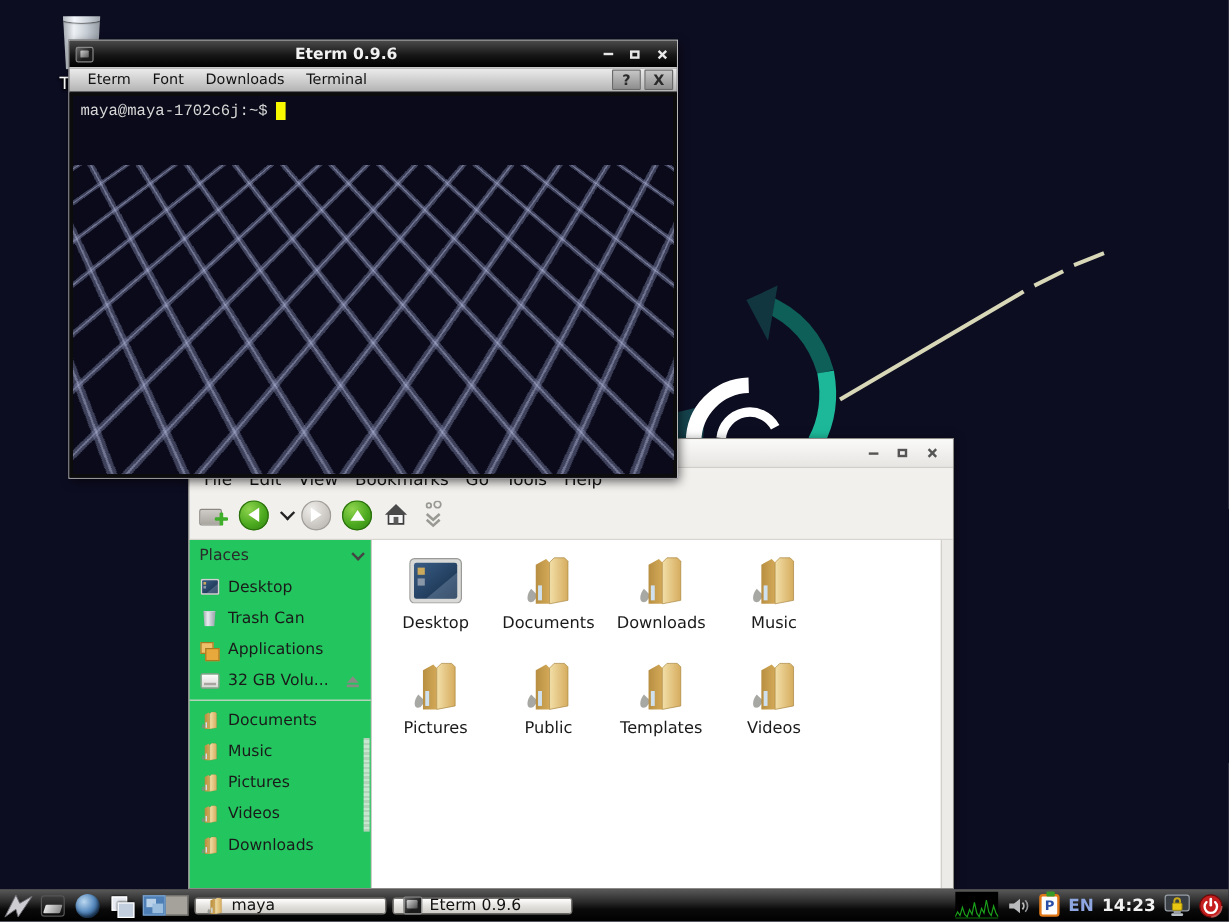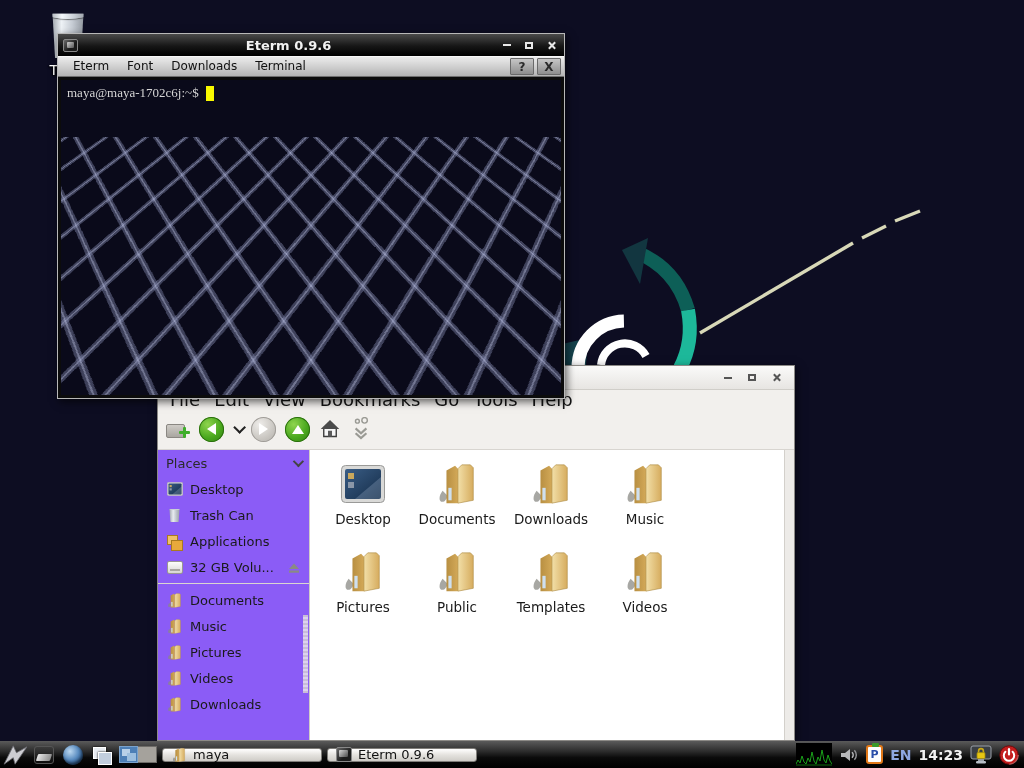--- a/index.html
+++ b/index.html
@@ -39,50 +39,50 @@
   .et-menu-item { padding:8px 9px; line-height:19px; }
   .et-menubar-spacer { flex:1; }
   .et-mb-btn { height:17px; min-width:24px; margin-right:3px; display:flex; align-items:center; justify-content:center;
     background:linear-gradient(#c6c6c6,#8e8e8e); border:1px solid #6a6a6a; color:#2a2a2a; font-size:12px; font-weight:bold; border-radius:1px; }
   .et-term { position:relative; flex:1; background:#0a0a1a; border:3px solid #0c0c0c; overflow:hidden; }
   .lattice { position:absolute; left:-35%; right:-35%; top:-65%; bottom:-12%;
     background-image:
       repeating-linear-gradient(62deg, rgba(150,156,195,0) 0 24px, rgba(125,131,168,.45) 24px 27px, rgba(170,176,210,.65) 27px 29px, rgba(125,131,168,.45) 29px 32px, rgba(150,156,195,0) 32px 56px),
       repeating-linear-gradient(-62deg, rgba(150,156,195,0) 0 24px, rgba(125,131,168,.45) 24px 27px, rgba(170,176,210,.65) 27px 29px, rgba(125,131,168,.45) 29px 32px, rgba(150,156,195,0) 32px 56px);
     transform:perspective(520px) rotateX(33deg); transform-origin:50% 100%; }
-  .et-prompt-line { position:absolute; left:6px; top:5px; font-family:Liberation Serif, serif; font-size:13px; color:#d6d6d6; display:flex; align-items:center; }
+  .et-prompt-line { position:absolute; left:6px; top:5px; font-family:Liberation Mono, monospace; font-size:13px; color:#d6d6d6; display:flex; align-items:center; }
   .et-cursor { display:inline-block; width:8px; height:15px; margin-left:7px; background:#f8f800; }
 
   
   #fm { position:absolute; left:157px; top:365px; width:638px; height:376px; z-index:2;
     background:#f2f0ed; border:1px solid #8c8a86; box-shadow:2px 2px 8px rgba(0,0,0,.5); display:flex; flex-direction:column; }
   .fm-title { height:24px; background:linear-gradient(#fafaf9,#e7e5e2); border-bottom:1px solid #d0cec9; display:flex; align-items:center; justify-content:flex-end; padding-right:10px; color:#555; }
   .fm-title .wc { margin-left:8px; }
-  .fm-menubar { height:19px; display:flex; align-items:center; padding-left:5px; font-size:18px; color:#141414; background:#f2f0ed; }
+  .fm-menubar { height:19px; display:flex; align-items:center; padding-left:5px; font-size:14px; color:#141414; background:#f2f0ed; }
   .fm-menu-item { padding:0 7px; }
   .fm-toolbar { height:41px; display:flex; align-items:center; padding:0 8px 0 8px; gap:9px; background:#f2f0ed; border-bottom:1px solid #d8d5d0; }
   .tb-newtab { position:relative; width:24px; height:17px; }
   .tb-newtab::before { content:""; position:absolute; left:0; top:3px; width:17px; height:12px; background:linear-gradient(#cfccc7,#a9a6a0); border:1px solid #8a8782; border-radius:2px; }
   .tb-newtab .plus { position:absolute; right:0; bottom:0; width:11px; height:11px; }
   .tb-newtab .plus::before,.tb-newtab .plus::after { content:""; position:absolute; background:#3fae2a; border-radius:1px; }
   .tb-newtab .plus::before { left:4px; top:0; width:3px; height:11px; }
   .tb-newtab .plus::after { left:0; top:4px; width:11px; height:3px; }
   .nav-btn { width:25px; height:25px; border-radius:50%; display:flex; align-items:center; justify-content:center; }
   .nav-green { background:radial-gradient(circle at 35% 30%,#8fd44e,#4aa81e 55%,#2f7d10); box-shadow:inset 0 0 0 1px #2a6e0e; }
   .nav-gray { background:radial-gradient(circle at 35% 30%,#efedea,#c9c6c1 60%,#b0ada8); box-shadow:inset 0 0 0 1px #a09d98; }
   .tri-l { width:0; height:0; border:6px solid transparent; border-right:9px solid #fff; border-left:0; }
   .tri-r { width:0; height:0; border:6px solid transparent; border-left:9px solid #fff; border-right:0; }
   .tri-u { width:0; height:0; border:6px solid transparent; border-bottom:9px solid #fff; border-top:0; }
   .tb-chevron { width:9px; height:9px; border-right:2px solid #222; border-bottom:2px solid #222; transform:rotate(45deg) translateY(-3px); }
   .tb-home { width:22px; height:20px; }
   .fm-path { flex:1; height:26px; border:1px solid #a8a5a0; border-radius:3px; background:#fff; font-size:13.5px; padding:0 6px; color:#111; font-family:"DejaVu Sans", sans-serif; }
   .tb-jump { width:22px; height:24px; }
 
   .fm-body { flex:1; display:flex; min-height:0; }
-  .fm-side { position:relative; width:152px; background:#8b5cf6; border-right:1px solid #cfccc7; font-size:13px; color:#1a1a1a; flex:none; }
+  .fm-side { position:relative; width:152px; background:#22c55e; border-right:1px solid #cfccc7; font-size:13px; color:#1a1a1a; flex:none; }
   .side-row { height:26px; display:flex; align-items:center; padding:0 8px; gap:7px; }
   .side-header { justify-content:space-between; color:#2a2a2a; }
   .side-chevron { width:8px; height:8px; border-right:2px solid #444; border-bottom:2px solid #444; transform:rotate(45deg) translateY(-2px); }
   .side-sel { background:linear-gradient(#7fa9da,#6695cc); color:#0d1b2a; }
   .side-sep { height:1px; background:#dad6d1; margin:3px 0; }
   .side-grip { position:absolute; right:1px; top:165px; width:5px; height:78px;
     background:repeating-linear-gradient(#d8d5d0 0 2px, #f1efec 2px 4px); opacity:.8; }
   .icon16 { width:17px; height:17px; flex:none; display:flex; align-items:center; justify-content:center; }
   .eject-btn { margin-left:auto; width:14px; height:13px; }
 

